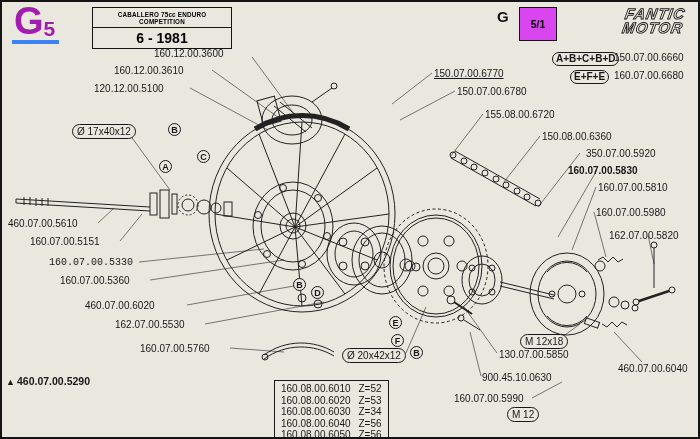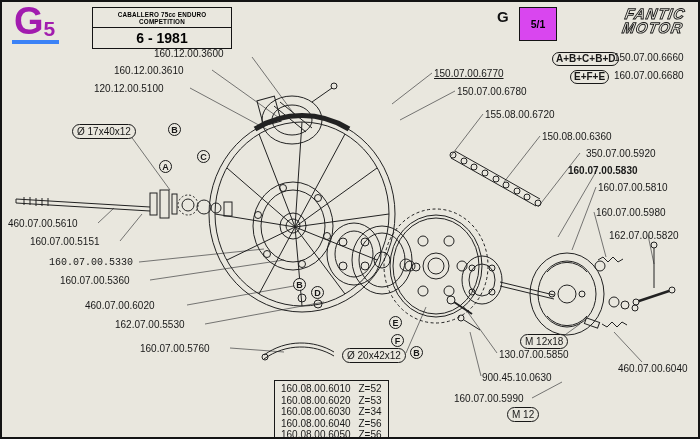--- a/index.html
+++ b/index.html
@@ -258,20 +258,21 @@
   <div class="circ" style="left:166px;top:121px;">B</div>
   <div class="circ" style="left:195px;top:148px;">C</div>
   <div class="circ" style="left:157px;top:158px;">A</div>
   <div class="circ" style="left:291px;top:276px;">B</div>
   <div class="circ" style="left:309px;top:284px;">D</div>
   <div class="circ" style="left:387px;top:314px;">E</div>
   <div class="circ" style="left:389px;top:332px;">F</div>
   <div class="circ" style="left:408px;top:344px;">B</div>
 
   <div class="legend">
+    <div class="row"><span class="mark">▲</span><span>460.07.00.5290</span></div>
   </div>
 
   <div class="sprockets">
     <div class="row"><span>160.08.00.6010</span><span class="teeth">Z=52</span></div>
     <div class="row"><span>160.08.00.6020</span><span class="teeth">Z=53</span></div>
     <div class="row"><span>160.08.00.6030</span><span class="teeth">Z=34</span></div>
     <div class="row"><span>160.08.00.6040</span><span class="teeth">Z=56</span></div>
     <div class="row"><span>160.08.00.6050</span><span class="teeth">Z=56</span></div>
   </div>
 

